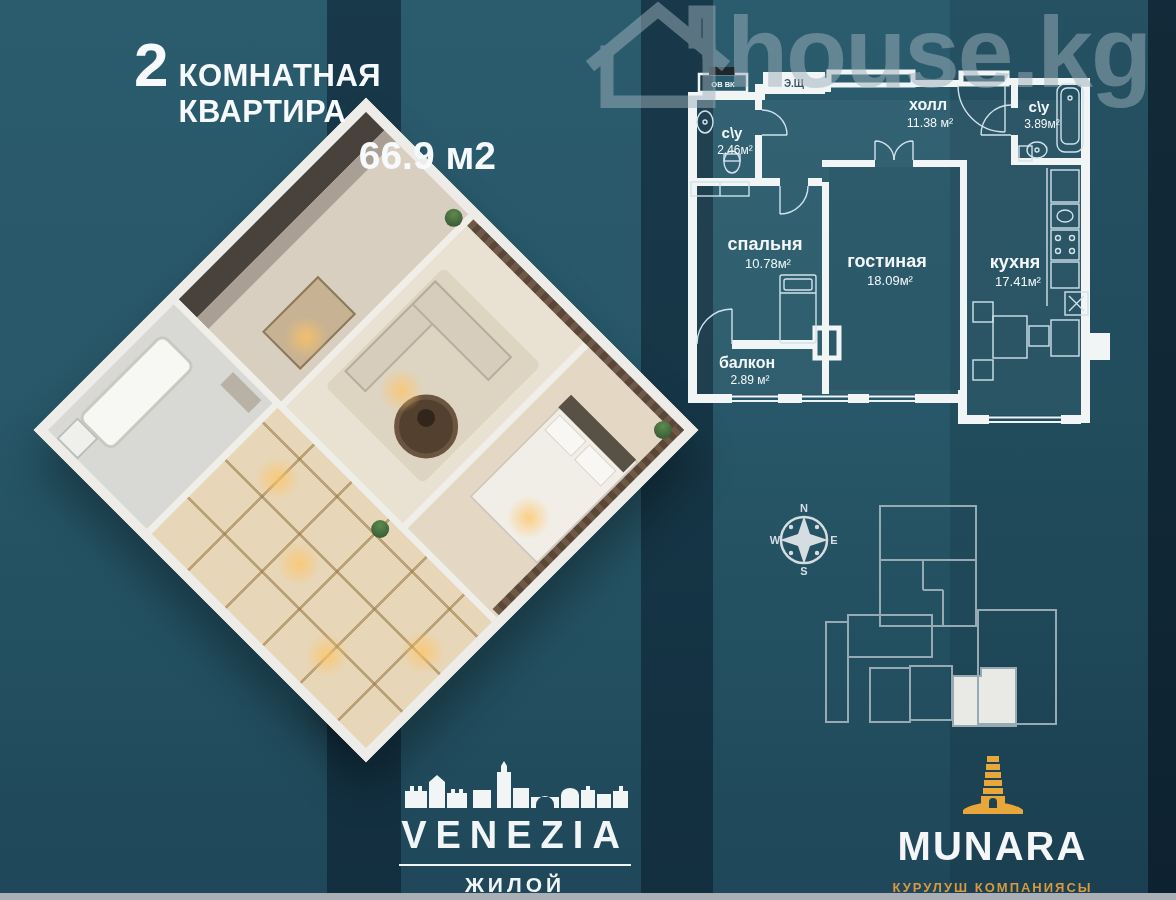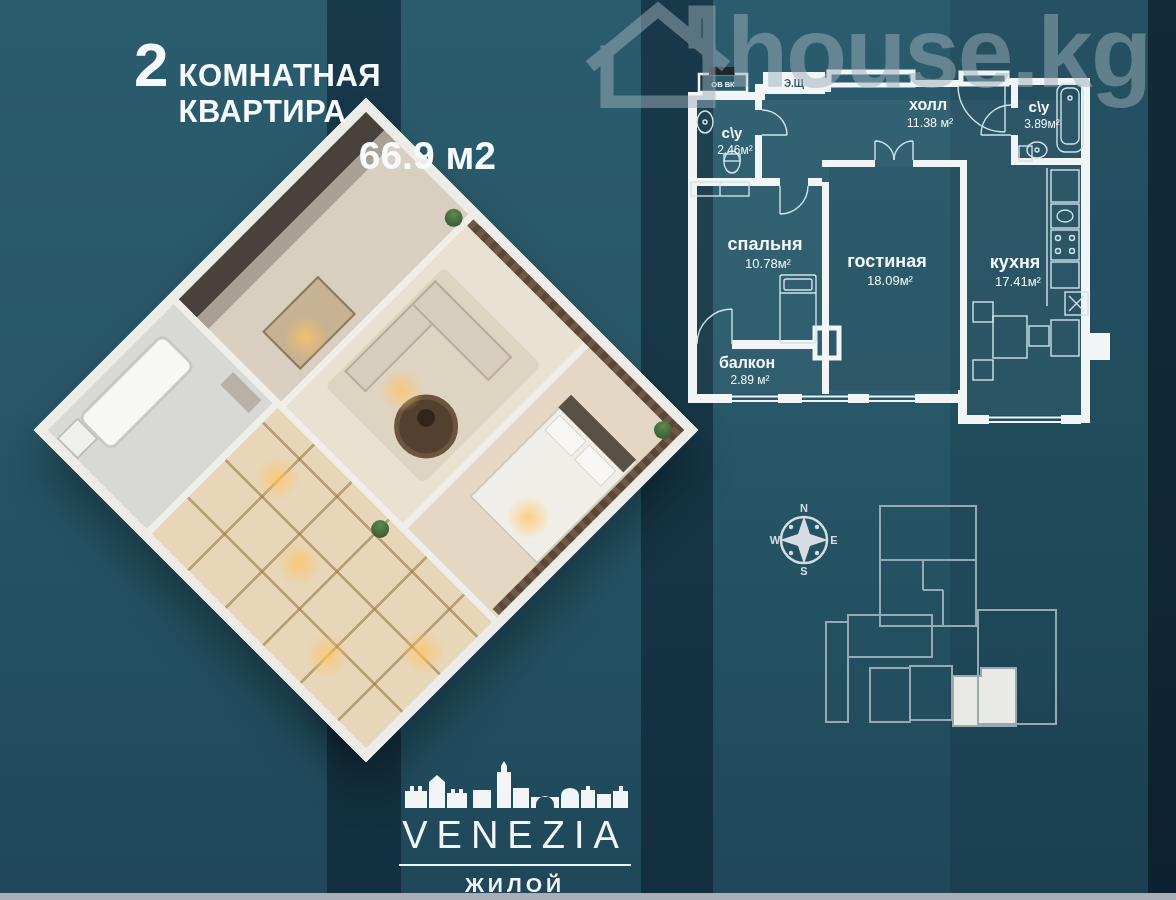--- a/index.html
+++ b/index.html
@@ -63,21 +63,21 @@
     background:radial-gradient(closest-side,rgba(255,196,100,.75),rgba(255,196,100,0));}
   .plant{width:18px;height:18px;border-radius:50%;
     background:radial-gradient(circle at 35% 35%,#5d8a4f,#2f4d2e);}
   .plan3d-stub{position:absolute;left:322px;top:666px;width:56px;height:56px;z-index:9;
     transform:rotate(45deg);background:#e9e7e3;box-shadow:10px 10px 22px rgba(0,0,0,.3);}
   
   .svg-abs{position:absolute;z-index:20;}
   svg text{font-family:"Liberation Sans","DejaVu Sans",sans-serif;}
   
   .venezia{position:absolute;left:395px;top:760px;width:240px;text-align:center;color:#f2f5f6;z-index:20;}
-  .venezia .vz-name{font-size:38px;font-weight:400;letter-spacing:9px;margin-top:2px;}
+  .venezia .vz-name{font-size:38px;font-weight:700;letter-spacing:9px;margin-top:2px;}
   .venezia .vz-line{height:2px;background:#f2f5f6;margin:7px 4px;}
   .venezia .vz-sub{font-size:21px;font-weight:600;letter-spacing:4px;}
   .munara{position:absolute;left:890px;top:744px;width:205px;text-align:center;z-index:20;}
   .munara .mn-name{font-size:40px;font-weight:800;letter-spacing:2px;color:#f4f6f7;margin-top:4px;}
   .munara .mn-sub{font-size:13px;font-weight:700;letter-spacing:2px;color:#d89a3e;margin-top:11px;}
   .bottom-bar{position:absolute;left:0;bottom:0;width:1176px;height:7px;background:#a9afb4;z-index:50;}
 </style>
 </head>
 <body>
 
@@ -302,15 +302,31 @@
         <path d="M178,48 V30 h5 v-4 h4 v4 h5 v18 z"></path>
         <rect x="194" y="34" width="14" height="14"></rect>
         <path d="M210,48 V31 h6 v-5 h4 v5 h5 v17 z"></path>
       </g>
     </svg>
     <div class="vz-name">VENEZIA</div>
     <div class="vz-line"></div>
     <div class="vz-sub">ЖИЛОЙ КОМПЛЕКС</div>
   </div>
 
+  <div class="munara">
+    <svg width="64" height="72" viewBox="0 0 64 72">
+      <g fill="#e9a63b">
+        <path d="M2,66 C14,56 50,56 62,66 L62,70 H2 Z"></path>
+        <rect x="20" y="52" width="24" height="12"></rect>
+        <rect x="22" y="44" width="20" height="6"></rect>
+        <rect x="23" y="36" width="18" height="6"></rect>
+        <rect x="24" y="28" width="16" height="6"></rect>
+        <rect x="25" y="20" width="14" height="6"></rect>
+        <rect x="26" y="12" width="12" height="6"></rect>
+      </g>
+      <path d="M28,64 v-6 a4,4 0 0 1 8,0 v6 z" fill="#1d4252"></path>
+    </svg>
+    <div class="mn-name">MUNARA</div>
+    <div class="mn-sub">КУРУЛУШ КОМПАНИЯСЫ</div>
+  </div>
 
   <div class="bottom-bar"></div>
 </div>
 
 </body></html>

